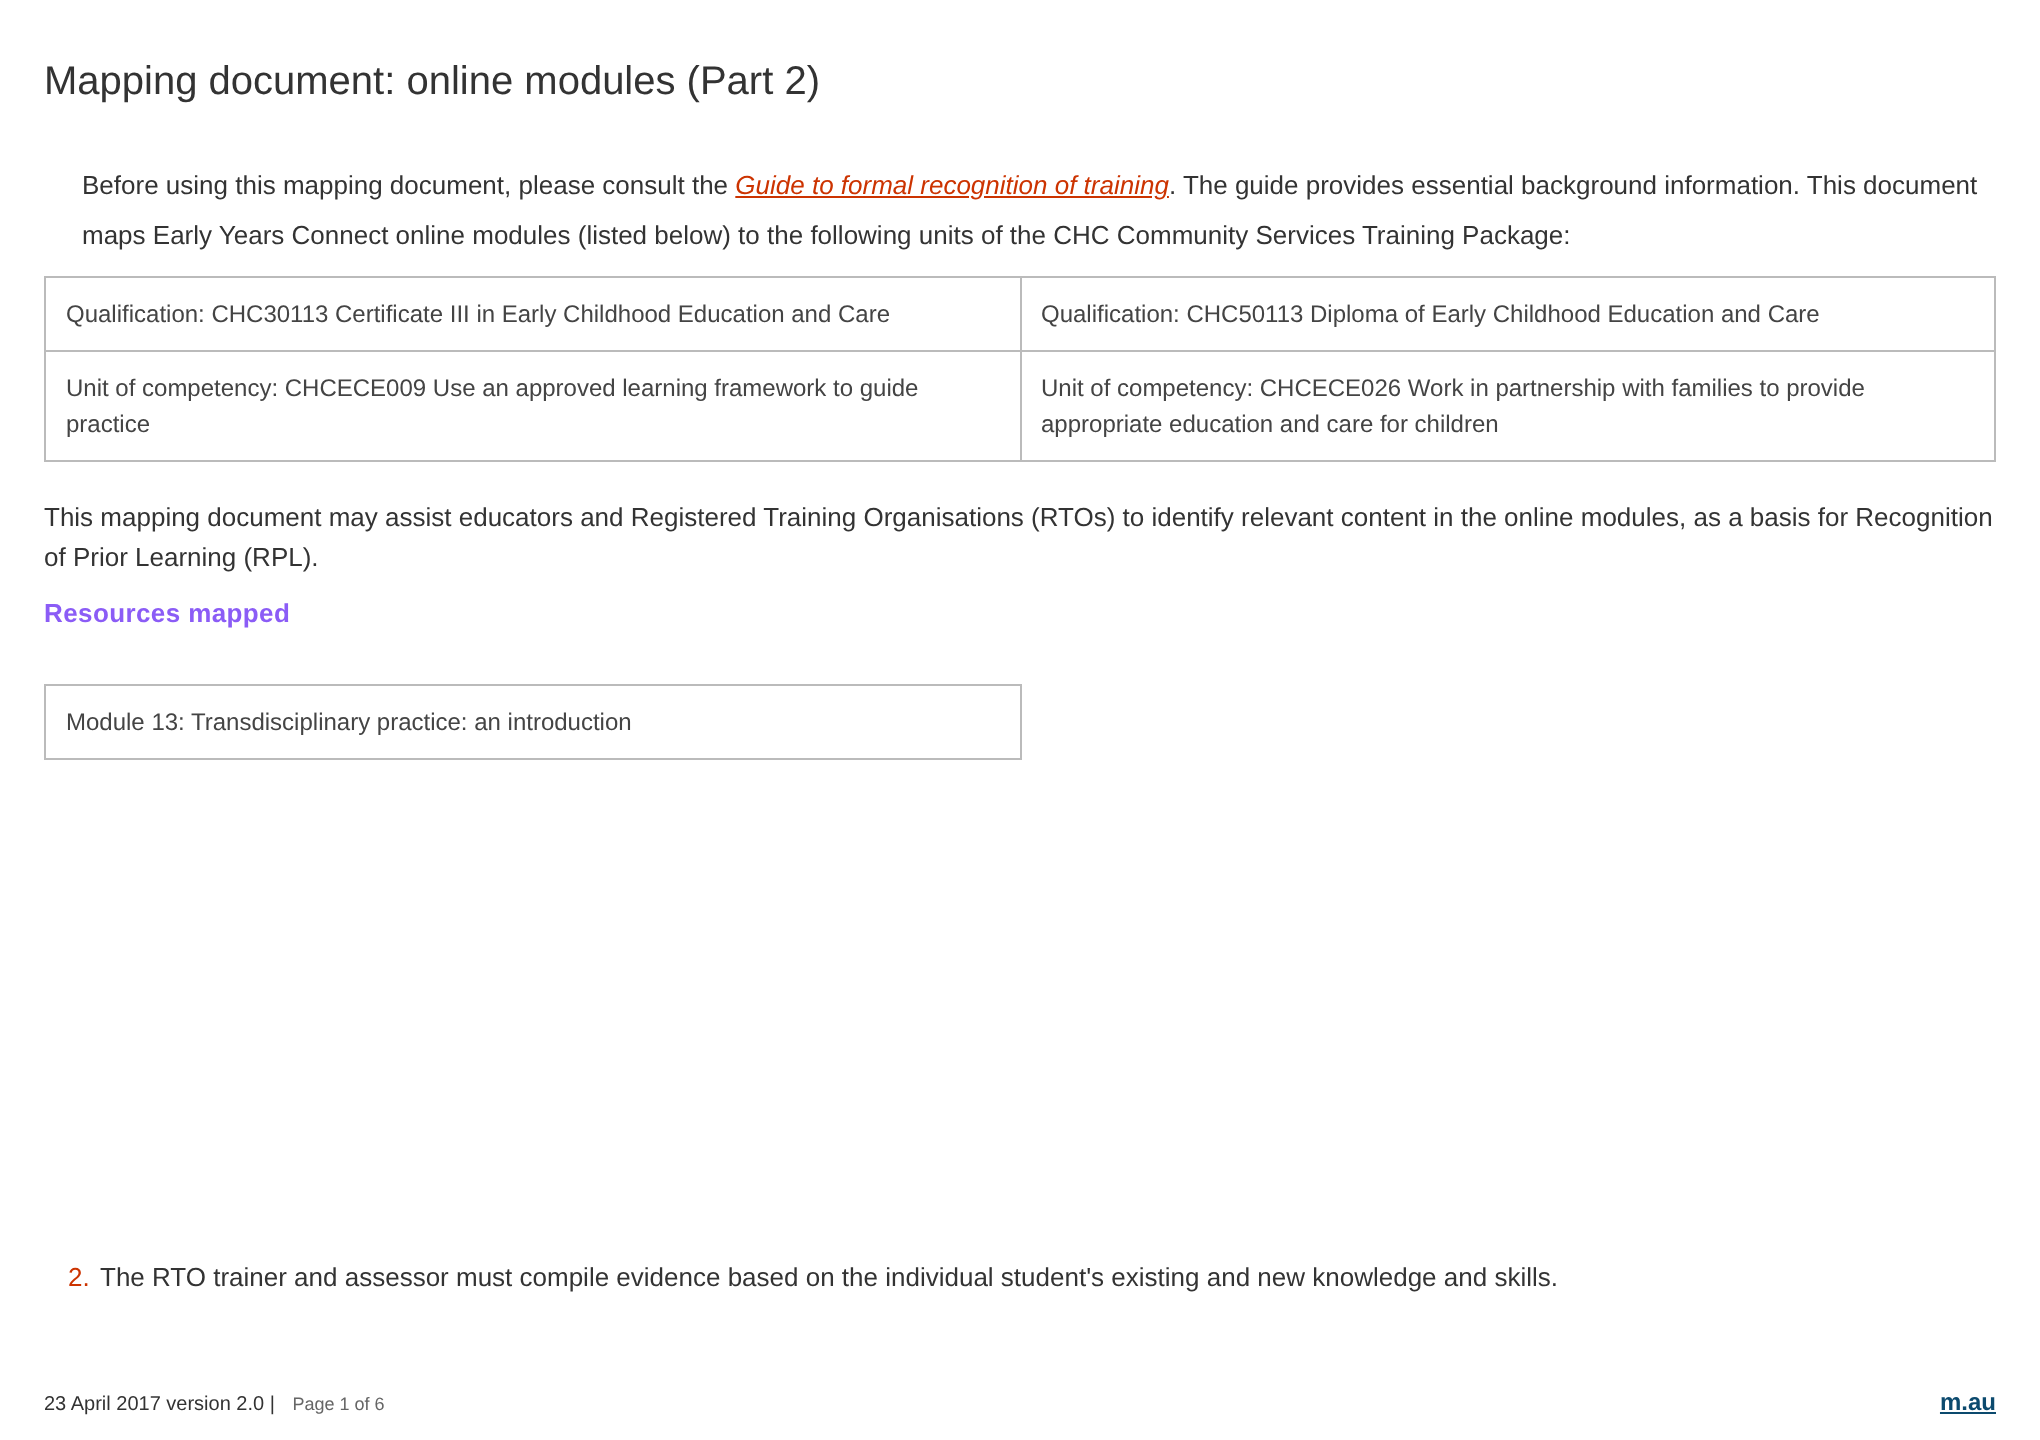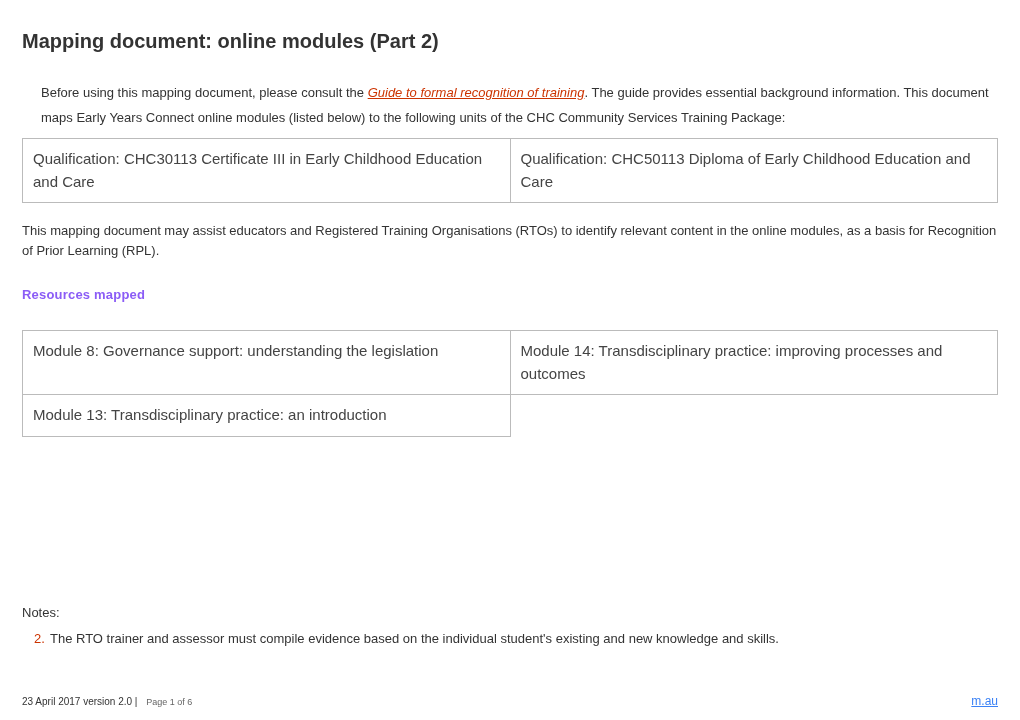--- a/index.html
+++ b/index.html
@@ -7,21 +7,21 @@
       font-family: Arial, Helvetica, sans-serif;
       background: #fff;
       color: #333;
       width: 1020px;
       height: 720px;
       padding: 30px 22px 15px 22px;
       position: relative;
     }
     h1 {
       font-size: 20px;
-      font-weight: bold;
+      font-weight: normal;
       color: #333;
       margin-bottom: 28px;
     }
     .intro-text {
       font-size: 13px;
       line-height: 1.9;
       color: #333;
       margin-bottom: 8px;
       margin-left: 19px;
     }
@@ -31,31 +31,31 @@
       font-style: italic;
     }
     table {
       width: 100%;
       border-collapse: collapse;
       margin-bottom: 18px;
     }
     table td {
       border: 1px solid #bbb;
       padding: 9px 10px;
-      font-size: 15px;
+      font-size: 12px;
       color: #444;
       vertical-align: top;
       width: 50%;
       line-height: 1.5;
     }
     .mid-text {
       font-size: 13px;
       line-height: 1.5;
       color: #333;
-      margin-bottom: 27px;
+      margin-bottom: 11px;
     }
     h2 {
       font-size: 13px;
       font-weight: bold;
       color: #8b5cf6;
       margin-bottom: 28px;
       letter-spacing: 0.2px;
     }
     .notes-section {
       position: absolute;
@@ -97,22 +97,22 @@
       font-size: 10px;
       color: #333;
     }
     .footer-left .page-info {
       font-size: 9px;
       color: #666;
       margin-left: 6px;
     }
     .footer-right {
       font-size: 12px;
-      font-weight: normal;
-      color: #3b82f6;
+      font-weight: bold;
+      color: #0c4a6e;
       text-decoration: underline;
     }
     .empty-cell {
       border: none !important;
     }
   </style>
 </head>
 <body>
 
 <h1>Mapping document: online modules (Part 2)</h1>
@@ -120,42 +120,41 @@
 <p class="intro-text">
   <span>Before using this mapping document, please consult the </span><a href="#">Guide to formal recognition of training</a><span>. The guide provides essential background information. This document maps Early Years Connect online modules (listed below) to the following units of the CHC Community Services Training Package:</span>
 </p>
 
 <table>
   <tbody>
       <tr>
     <td>Qualification: CHC30113 Certificate III in Early Childhood Education and Care</td>
     <td>Qualification: CHC50113 Diploma of Early Childhood Education and Care</td>
   </tr>
+  <tr>
+    <td>Unit of competency: CHCECE009 Use an approved learning framework to guide practice</td>
+    <td>Unit of competency: CHCECE026 Work in partnership with families to provide appropriate education and care for children</td>
+  </tr>
 </tbody>
   </table>
 
 <p class="mid-text">This mapping document may assist educators and Registered Training Organisations (RTOs) to identify relevant content in the online modules, as a basis for Recognition of Prior Learning (RPL).</p>
 
 <h2>Resources mapped</h2>
 
 <table>
   <tbody>
-      <tr>
-    <td>Module 8: Governance support: understanding the legislation</td>
-    <td>Module 14: Transdisciplinary practice: improving processes and outcomes</td>
-  </tr>
   <tr>
     <td>Module 13: Transdisciplinary practice: an introduction</td>
     <td class="empty-cell"></td>
   </tr>
 </tbody>
   </table>
 
 <div class="notes-section">
-  <p class="notes-label">Notes:</p>
   <ol class="notes-list">
     <li><span class="num">2.</span><span>The RTO trainer and assessor must compile evidence based on the individual student's existing and new knowledge and skills.</span></li>
   </ol>
 </div>
 
 <div class="footer">
   <div class="footer-left">
     <span>23 April 2017 version 2.0</span>
     <span> | </span>
     <span class="page-info">Page 1 of 6</span>

